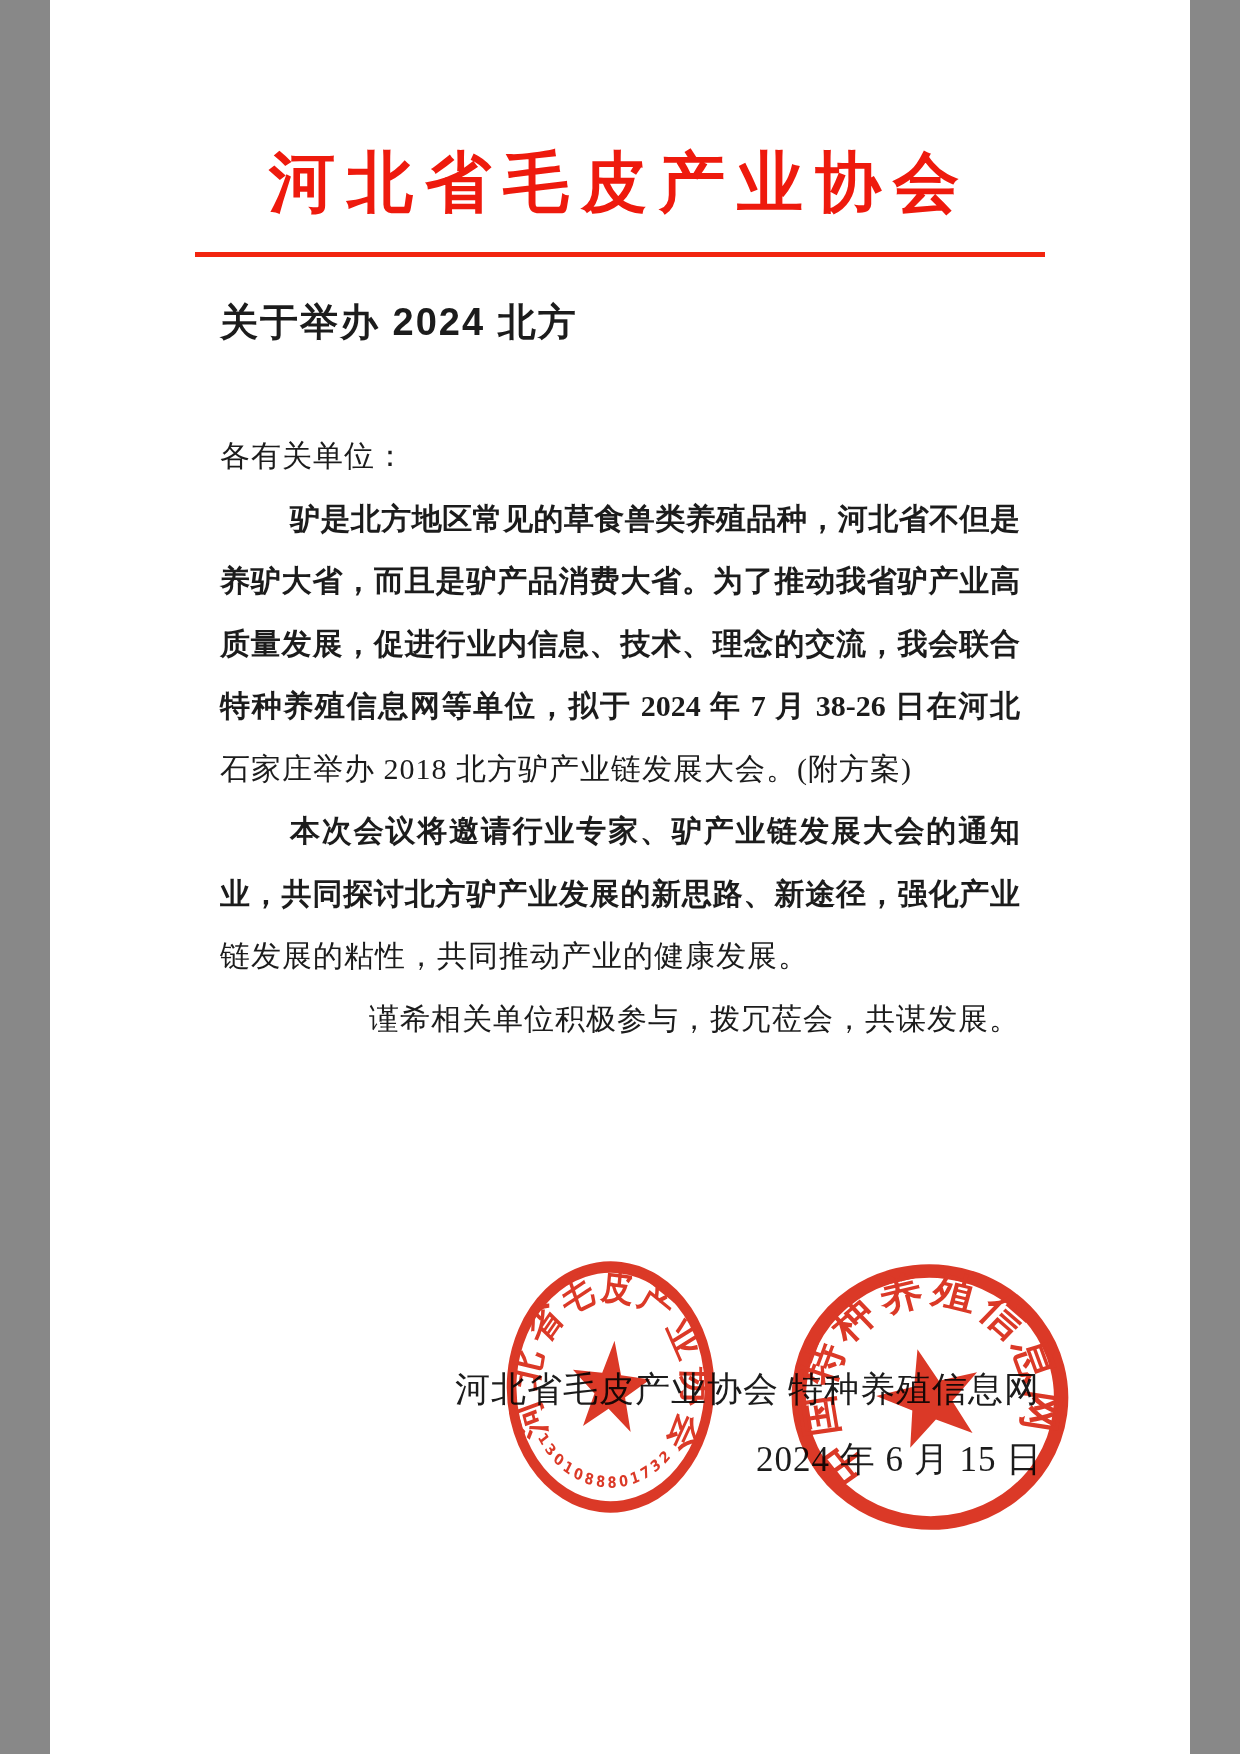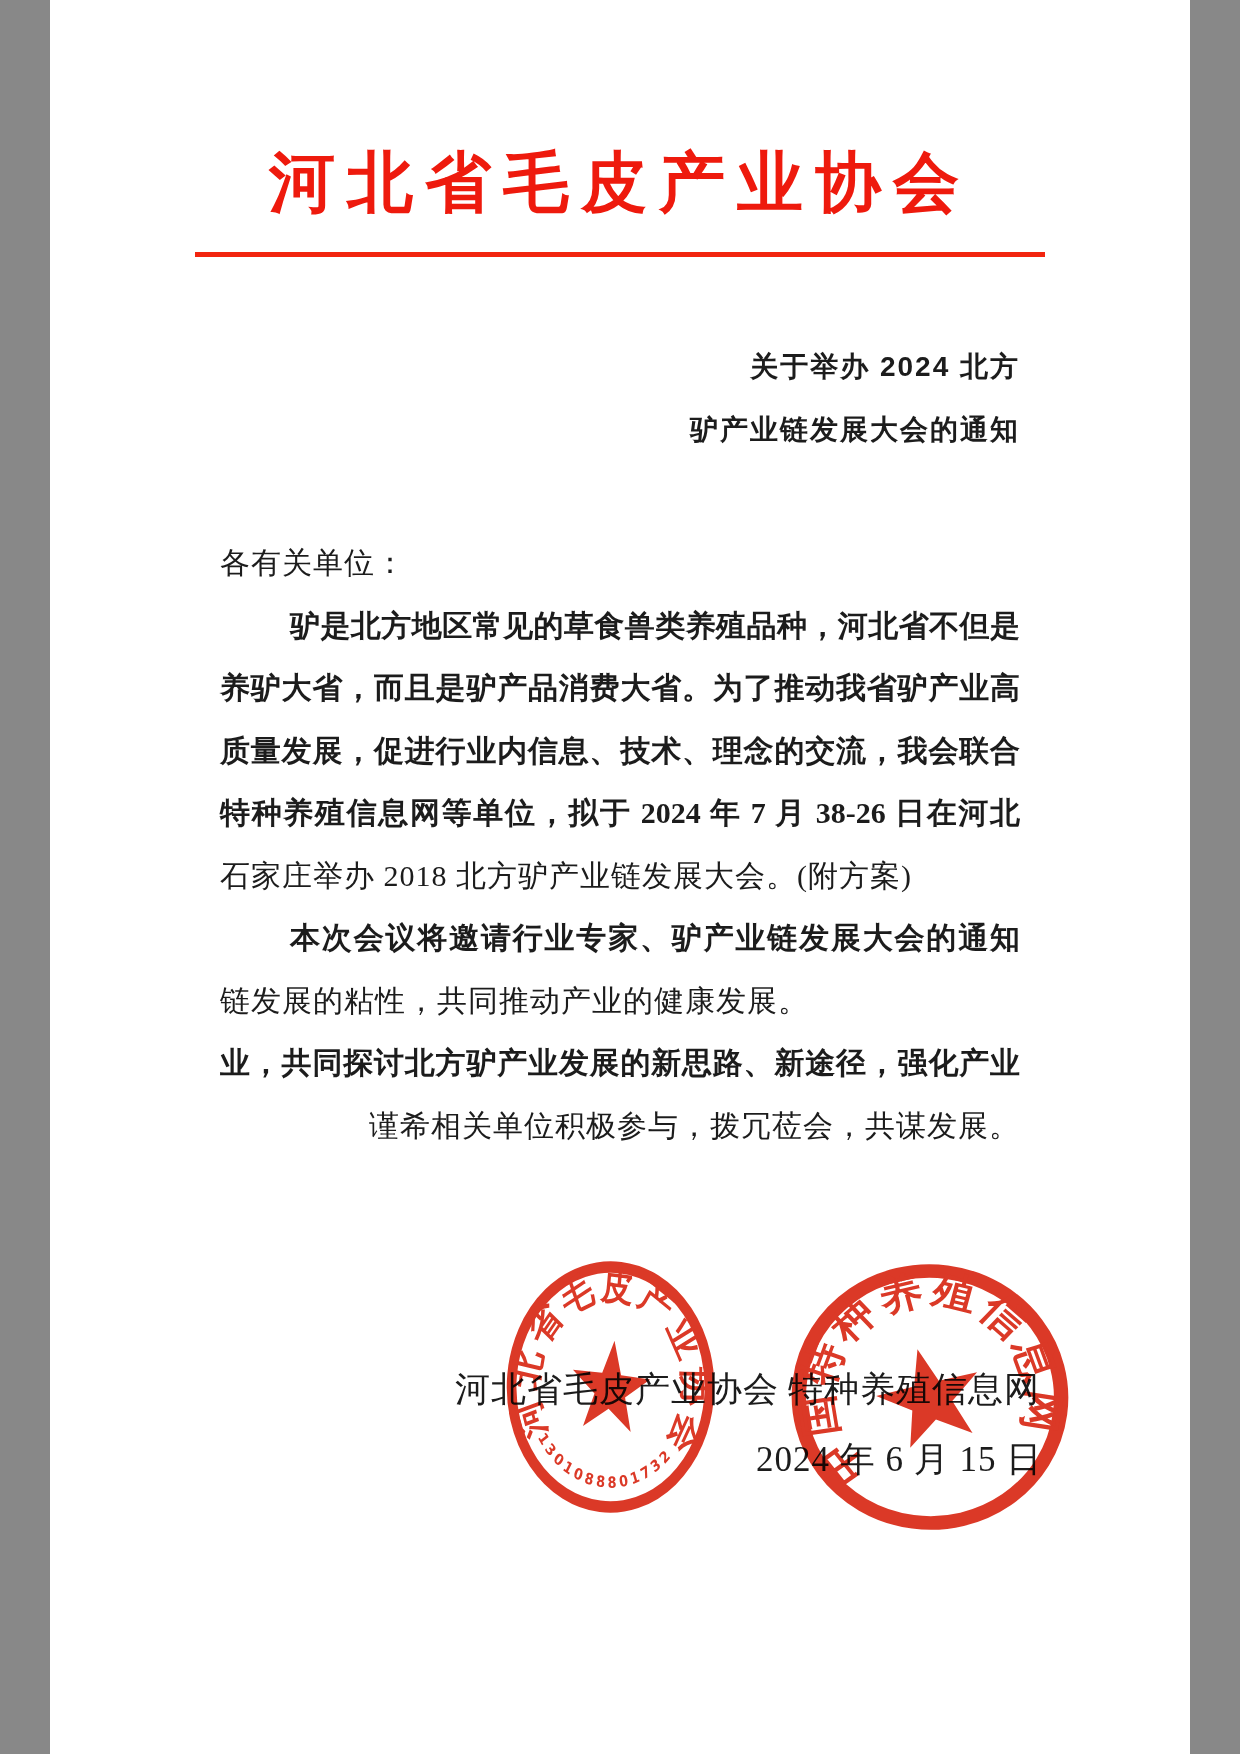--- a/index.html
+++ b/index.html
@@ -12,21 +12,21 @@
     font-family:"Liberation Serif","DejaVu Serif",serif; color:var(--ink);
   }
   .content{padding:0 170px;}
   .letterhead{
     padding-top:138px; text-align:center; color:var(--red);
     font-size:66px; font-weight:bold; line-height:90px; letter-spacing:12px;
     font-family:"Liberation Serif","DejaVu Serif",serif; white-space:nowrap;
   }
   .rule{height:5px; background:var(--rule); margin:24px -25px 0 -25px;}
   .notice-title{
-    margin-top:78px; text-align:right; font-weight:bold; font-size:28px;
+    margin-top:34px; text-align:left; font-weight:bold; font-size:38px;
     line-height:63px; font-family:"Liberation Sans","DejaVu Sans",sans-serif;
     letter-spacing:2px;
   }
   .body-block{margin-top:71px; font-size:30px;}
   .body-line{
     height:62.5px; line-height:62.5px; white-space:nowrap; letter-spacing:1px;
   }
   .body-line.fill{
     white-space:normal; text-align:justify; text-align-last:justify; letter-spacing:0;font-weight:bold;
   }
@@ -52,33 +52,32 @@
 </head>
 <body>
 
 <div class="page">
   <div class="content">
     <div class="letterhead">河北省毛皮产业协会</div>
     <div class="rule"></div>
 
     <div class="notice-title">
       <div>关于举办 2024 北方</div>
-      <div>驴产业链发展大会的通知</div>
     </div>
 
     <div class="body-block">
         <div class="body-line">各有关单位：</div>
         <div class="body-line indent fill">驴是北方地区常见的草食兽类养殖品种，河北省不但是</div>
         <div class="body-line fill">养驴大省，而且是驴产品消费大省。为了推动我省驴产业高</div>
         <div class="body-line fill">质量发展，促进行业内信息、技术、理念的交流，我会联合</div>
         <div class="body-line fill">特种养殖信息网等单位，拟于 2024 年 7 月 38-26 日在河北</div>
         <div class="body-line">石家庄举办 2018 北方驴产业链发展大会。(附方案)</div>
         <div class="body-line indent fill">本次会议将邀请行业专家、驴产业链发展大会的通知</div>
+        <div class="body-line fill">业，共同探讨北方驴产业发展的新思路、新途径，强化产业</div>
         <div class="body-line">链发展的粘性，共同推动产业的健康发展。</div>
-        <div class="body-line fill">业，共同探讨北方驴产业发展的新思路、新途径，强化产业</div>
         <div class="body-line indent">谨希相关单位积极参与，拨冗莅会，共谋发展。</div>
       </div>
   </div>
 
   <div class="sig sig-left">河北省毛皮产业协会</div>
   <div class="sig sig-right">特种养殖信息网</div>
   <div class="sig sig-date">2024 年 6 月 15 日</div>
 
   <svg class="stamp stamp-left" viewBox="0 0 200 200" preserveAspectRatio="none">
     <g transform="rotate(6 100 100)">

